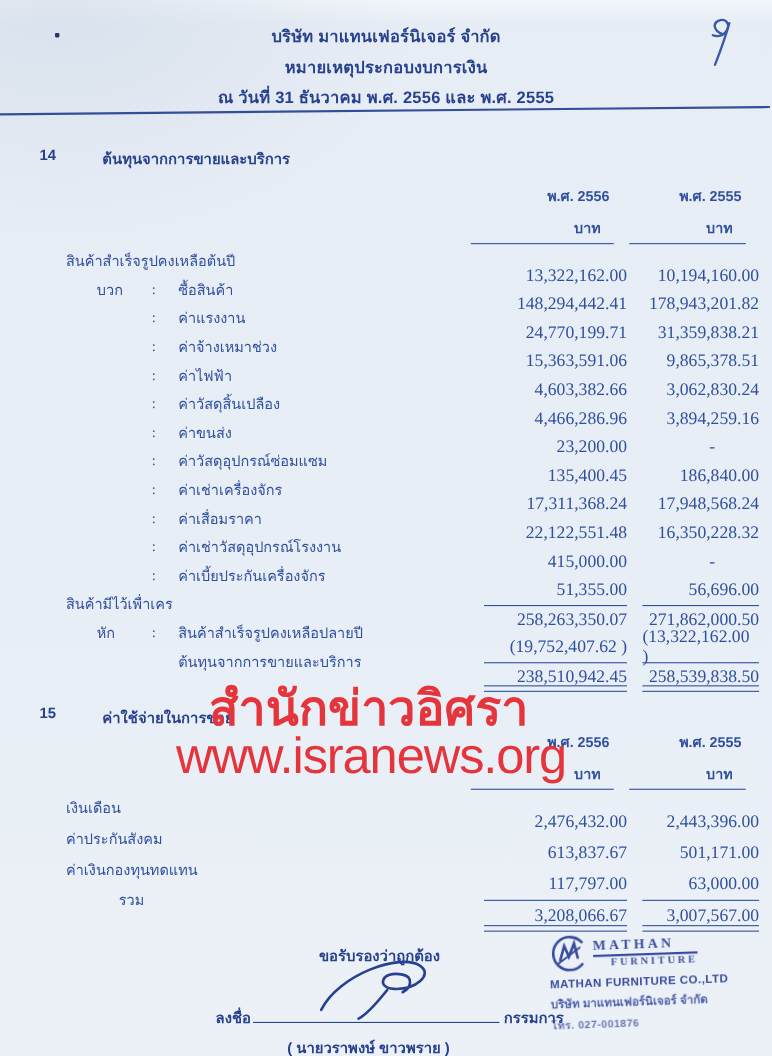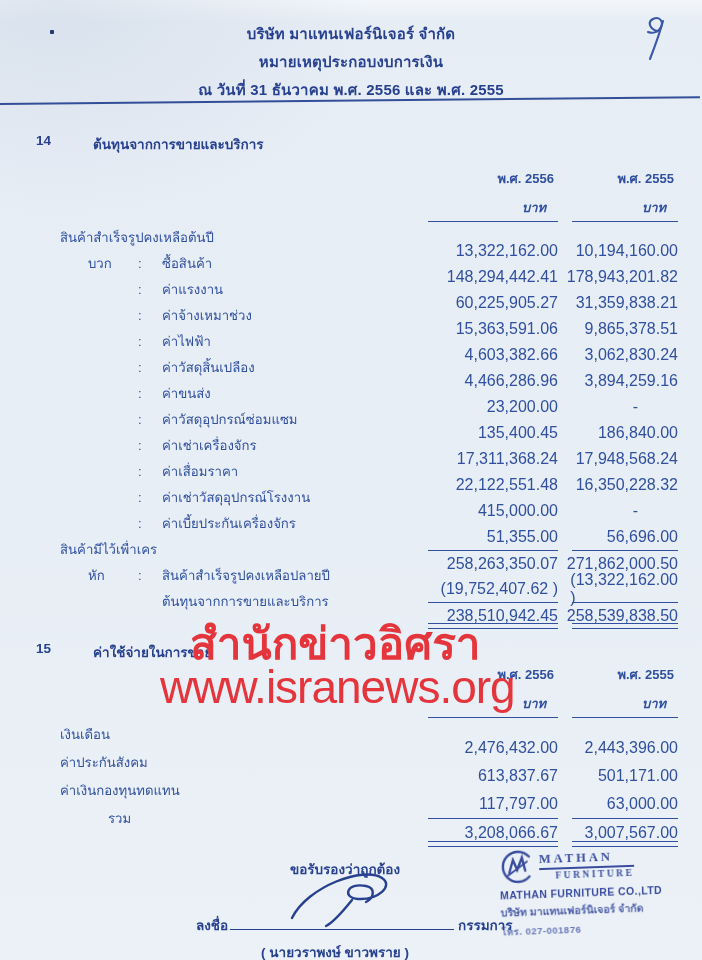--- a/index.html
+++ b/index.html
@@ -35,31 +35,31 @@
   .sec-head{position:absolute;left:36px;display:flex;gap:42px;font-weight:600;color:var(--ink-dark);font-size:13.5px;}
   #sec14-head{top:133px;}
   #sec15-head{top:641px;}
   .thead{position:absolute;left:60px;right:0;}
   #t14-head{top:168px;}
   #t15-head{top:664px;}
   .thr{display:flex;height:26px;align-items:flex-start;padding-right:24px;}
   .thr .fill{flex:1;}
   .yh{width:130px;text-align:right;font-weight:600;font-size:13px;padding-right:4px;box-sizing:border-box;}
   .yh.y2{width:106px;}
-  .thr.units{height:28px;font-style:italic;}
+  .thr.units{height:28px;}
   .uh{width:130px;text-align:right;font-weight:600;font-size:13px;
       border-bottom:1.7px solid var(--ink);height:100%;display:flex;align-items:center;justify-content:flex-end;
       padding-right:12px;box-sizing:border-box;}
   .uh.y2{width:106px;}
   .ghead{width:14px;height:100%;}
   
   .rows{position:absolute;left:60px;right:0;}
   #rows14{top:224px;}
   #rows15{top:720px;}
-  .trow{display:flex;height:26px;align-items:center;padding-right:24px;font-size:13.2px;}
+  .trow{display:flex;height:26px;align-items:center;padding-right:12px;font-size:13.2px;font-family:Liberation Serif, serif;}
   #rows15 .trow{height:28px;}
   .lcell{flex:1;display:flex;align-items:center;}
   .side{width:50px;margin-left:28px;}
   .colon{width:24px;}
   .ind-sum .lbl{margin-left:48px;}
   .val{width:130px;height:100%;display:flex;align-items:center;justify-content:flex-end;
        font-size:16px;box-sizing:border-box;position:relative;margin-top:28px;}
   .val.v2{width:106px;}
   .gap{width:14px;height:100%;}
   .val.dash{padding-right:40px;}
@@ -151,21 +151,21 @@
     <span class="gap"></span>
     <span class="val v2">178,943,201.82</span>
   </div>
 
   <div class="trow ind-item">
     <div class="lcell">
       <span class="side"></span>
       <span class="colon">:</span>
       <span class="lbl">ค่าแรงงาน</span>
     </div>
-    <span class="val v1">60,225,905.27</span>
+    <span class="val v1">24,770,199.71</span>
     <span class="gap"></span>
     <span class="val v2">31,359,838.21</span>
   </div>
 
   <div class="trow ind-item">
     <div class="lcell">
       <span class="side"></span>
       <span class="colon">:</span>
       <span class="lbl">ค่าจ้างเหมาช่วง</span>
     </div>

